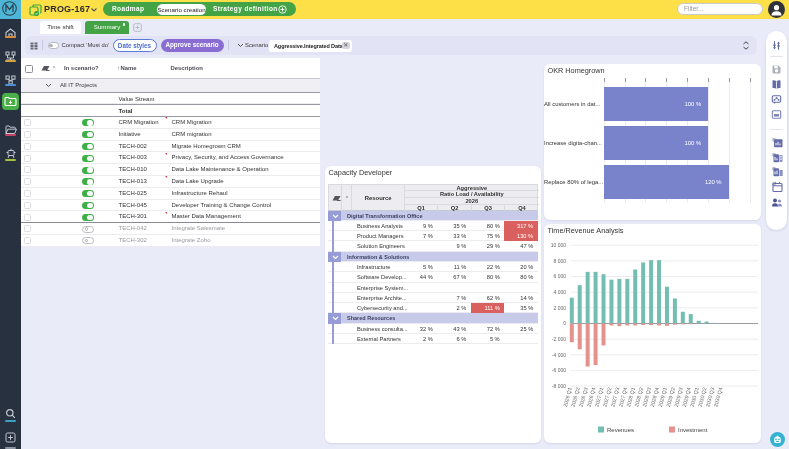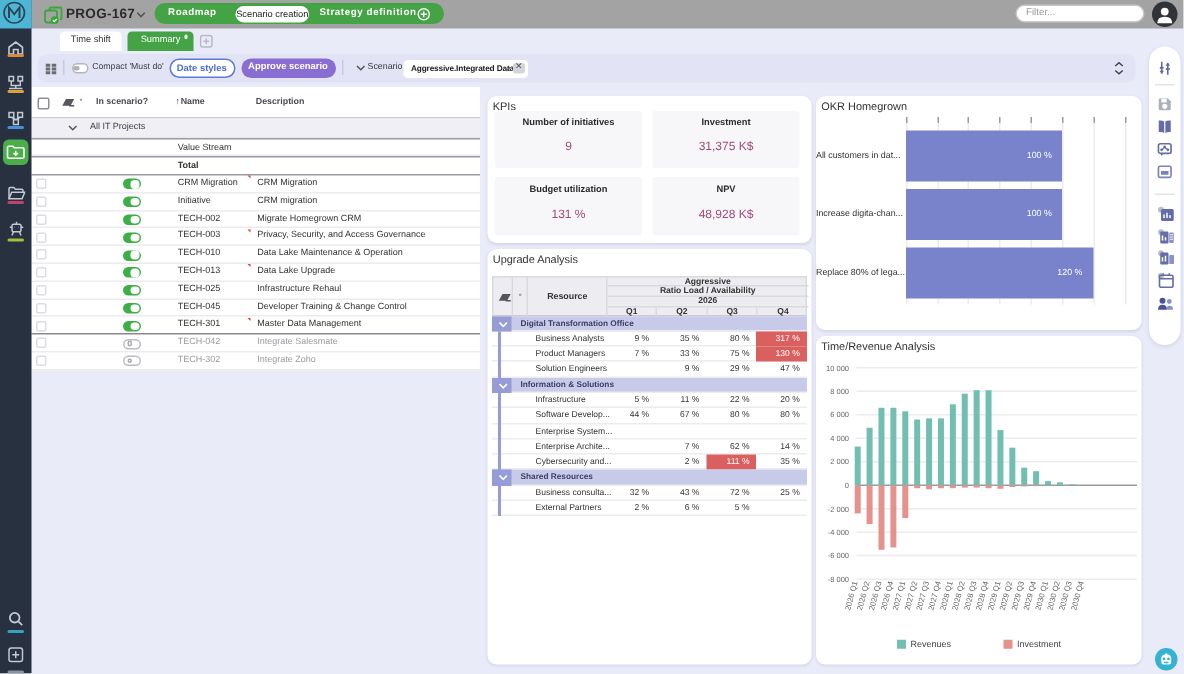--- a/index.html
+++ b/index.html
@@ -6,21 +6,21 @@
 html,body { width:789px; height:449px; overflow:hidden; }
 body { font-family:"Liberation Sans", sans-serif; background:#e9ebf9; position:relative; }
 .abs { position:absolute; }
 
 #sidebar { left:0; top:0; width:21px; height:449px; background:#27313f; z-index:30; }
 #logo { left:0; top:0; width:21px; height:19px; background:#4db5d6; }
 .sb-ic { position:absolute; left:0; width:21px; text-align:center; }
 .sb-bar { position:absolute; left:5px; width:11px; height:2px; border-radius:1px; }
 #sb-active { position:absolute; left:2px; top:93px; width:17px; height:17px; background:#4aae49; border-radius:4px; }
 
-#topbar { left:21px; top:0; width:768px; height:18.5px; background:#a3a3a3; }
+#topbar { left:21px; top:0; width:768px; height:18.5px; background:#fde047; }
 #tabspill { position:absolute; left:82px; top:2px; width:193px; height:14px; background:#44a344; border-radius:7px; color:#fff; font-size:7px; }
 #innerpill { position:absolute; left:54px; top:1.5px; width:49px; height:11px; background:#fff; border-radius:5.5px; color:#222; text-align:center; line-height:11px; font-size:6.2px; white-space:nowrap; }
 .tp { position:absolute; top:0; height:14px; line-height:14px; white-space:nowrap; font-size:6.5px; font-weight:bold; letter-spacing:0.4px; }
 #timeshift { white-space:nowrap; position:absolute; left:19px; top:21px; width:41px; height:12.5px; background:#fff; border-radius:3px 3px 0 0; font-size:6.2px; color:#333; text-align:center; line-height:12.5px; }
 #summary { position:absolute; left:64px; top:21px; width:44px; height:12.5px; background:#44a344; border-radius:3px 3px 0 0; font-size:6.2px; color:#fff; text-align:center; line-height:12.5px; }
 #filter { position:absolute; left:656px; top:3px; width:86px; height:12px; border:1px solid #c9c9c9; border-radius:6px; font-size:6.5px; color:#999; line-height:10px; padding-left:6px; background:#fff; }
 #avatar { position:absolute; left:747px; top:1px; width:17px; height:17px; background:#303338; border-radius:50%; }
 
 #toolbar { left:25px; top:36px; width:732px; height:18.5px; background:#e2e4f5; border-radius:6px; z-index:5; }
 .tbtn { position:absolute; top:3px; height:12.5px; border-radius:7px; font-size:6.3px; line-height:12px; text-align:center; white-space:nowrap; }
@@ -165,41 +165,22 @@
     <span class="lcell n gray">TECH-042</span>
     <span class="lcell d gray">Integrate Salesmate</span>
   </div>
   <div class="lrow drow">
     <span class="cb" style="left:3px;top:2.2px"></span>
     <span class="tgl off" style="left:60.5px;top:2.4px"></span>
     <span class="lcell n gray">TECH-302</span>
     <span class="lcell d gray">Integrate Zoho</span>
   </div>
 </div>
-<div class="panel" style="left:304px;top:8.5px;width:215.5px;height:98.5px">
-  <div class="ptitle">KPIs</div>
-  <div class="kbox" style="left:5px;top:10px">
-        <div class="klab">Number of initiatives</div>
-        <div class="kval">9</div>
-      </div>
-  <div class="kbox" style="left:110px;top:10px">
-        <div class="klab">Investment</div>
-        <div class="kval">31,375 K$</div>
-      </div>
-  <div class="kbox" style="left:5px;top:54.5px">
-        <div class="klab">Budget utilization</div>
-        <div class="kval">131 %</div>
-      </div>
-  <div class="kbox" style="left:110px;top:54.5px">
-        <div class="klab">NPV</div>
-        <div class="kval">48,928 K$</div>
-      </div>
-</div>
 <div class="panel" style="left:304px;top:111px;width:215.5px;height:277px">
-  <div class="ptitle">Upgrade Analysis</div>
+  <div class="ptitle">Capacity Developer</div>
   <div id="ctable">
 <div class="chead">
   <div style="position:absolute;left:0;top:0;width:13.3px;height:27px;border-right:1px solid #d9d9e0">
             <svg style="position:absolute;left:2.5px;top:10.5px" width="9" height="7" viewBox="0 0 9 7">
               <path d="M0.5 5.5 L3 1 L8.5 1 L6 5.5 Z" fill="#55565e"></path>
               <path d="M5 5.5 L8.5 5.5" stroke="#55565e" stroke-width="1"></path>
             </svg>
           </div>
   <div style="position:absolute;left:13.3px;top:0;width:10.2px;height:27px;border-right:1px solid #d9d9e0;text-align:center;line-height:27px;font-size:5px">°</div>
   <div style="position:absolute;left:23.5px;top:0;width:52.4px;height:27px;border-right:1px solid #d9d9e0;text-align:center;line-height:27px;font-weight:bold;font-size:5.9px">Resource</div>

